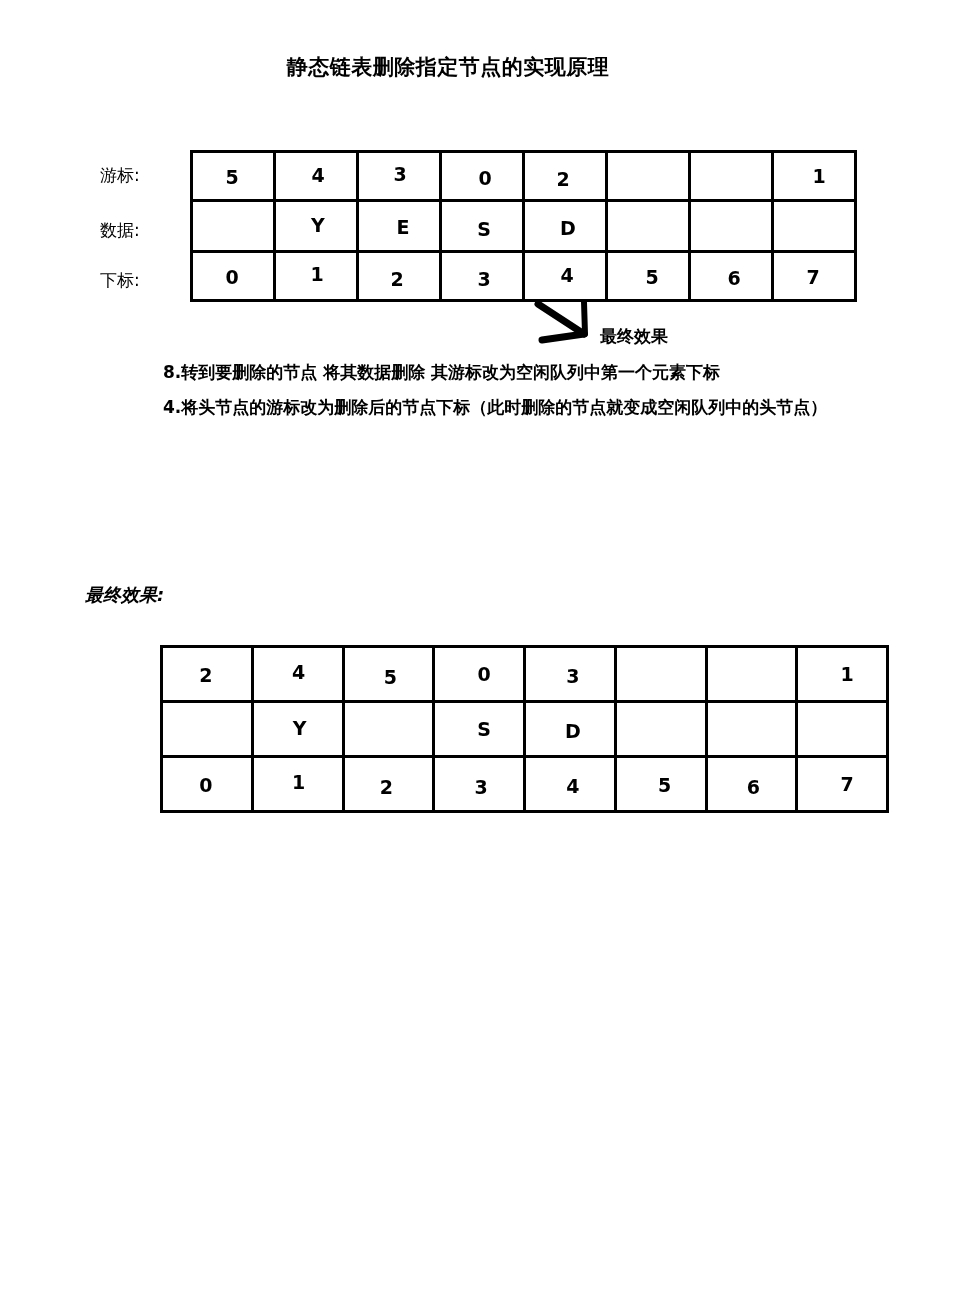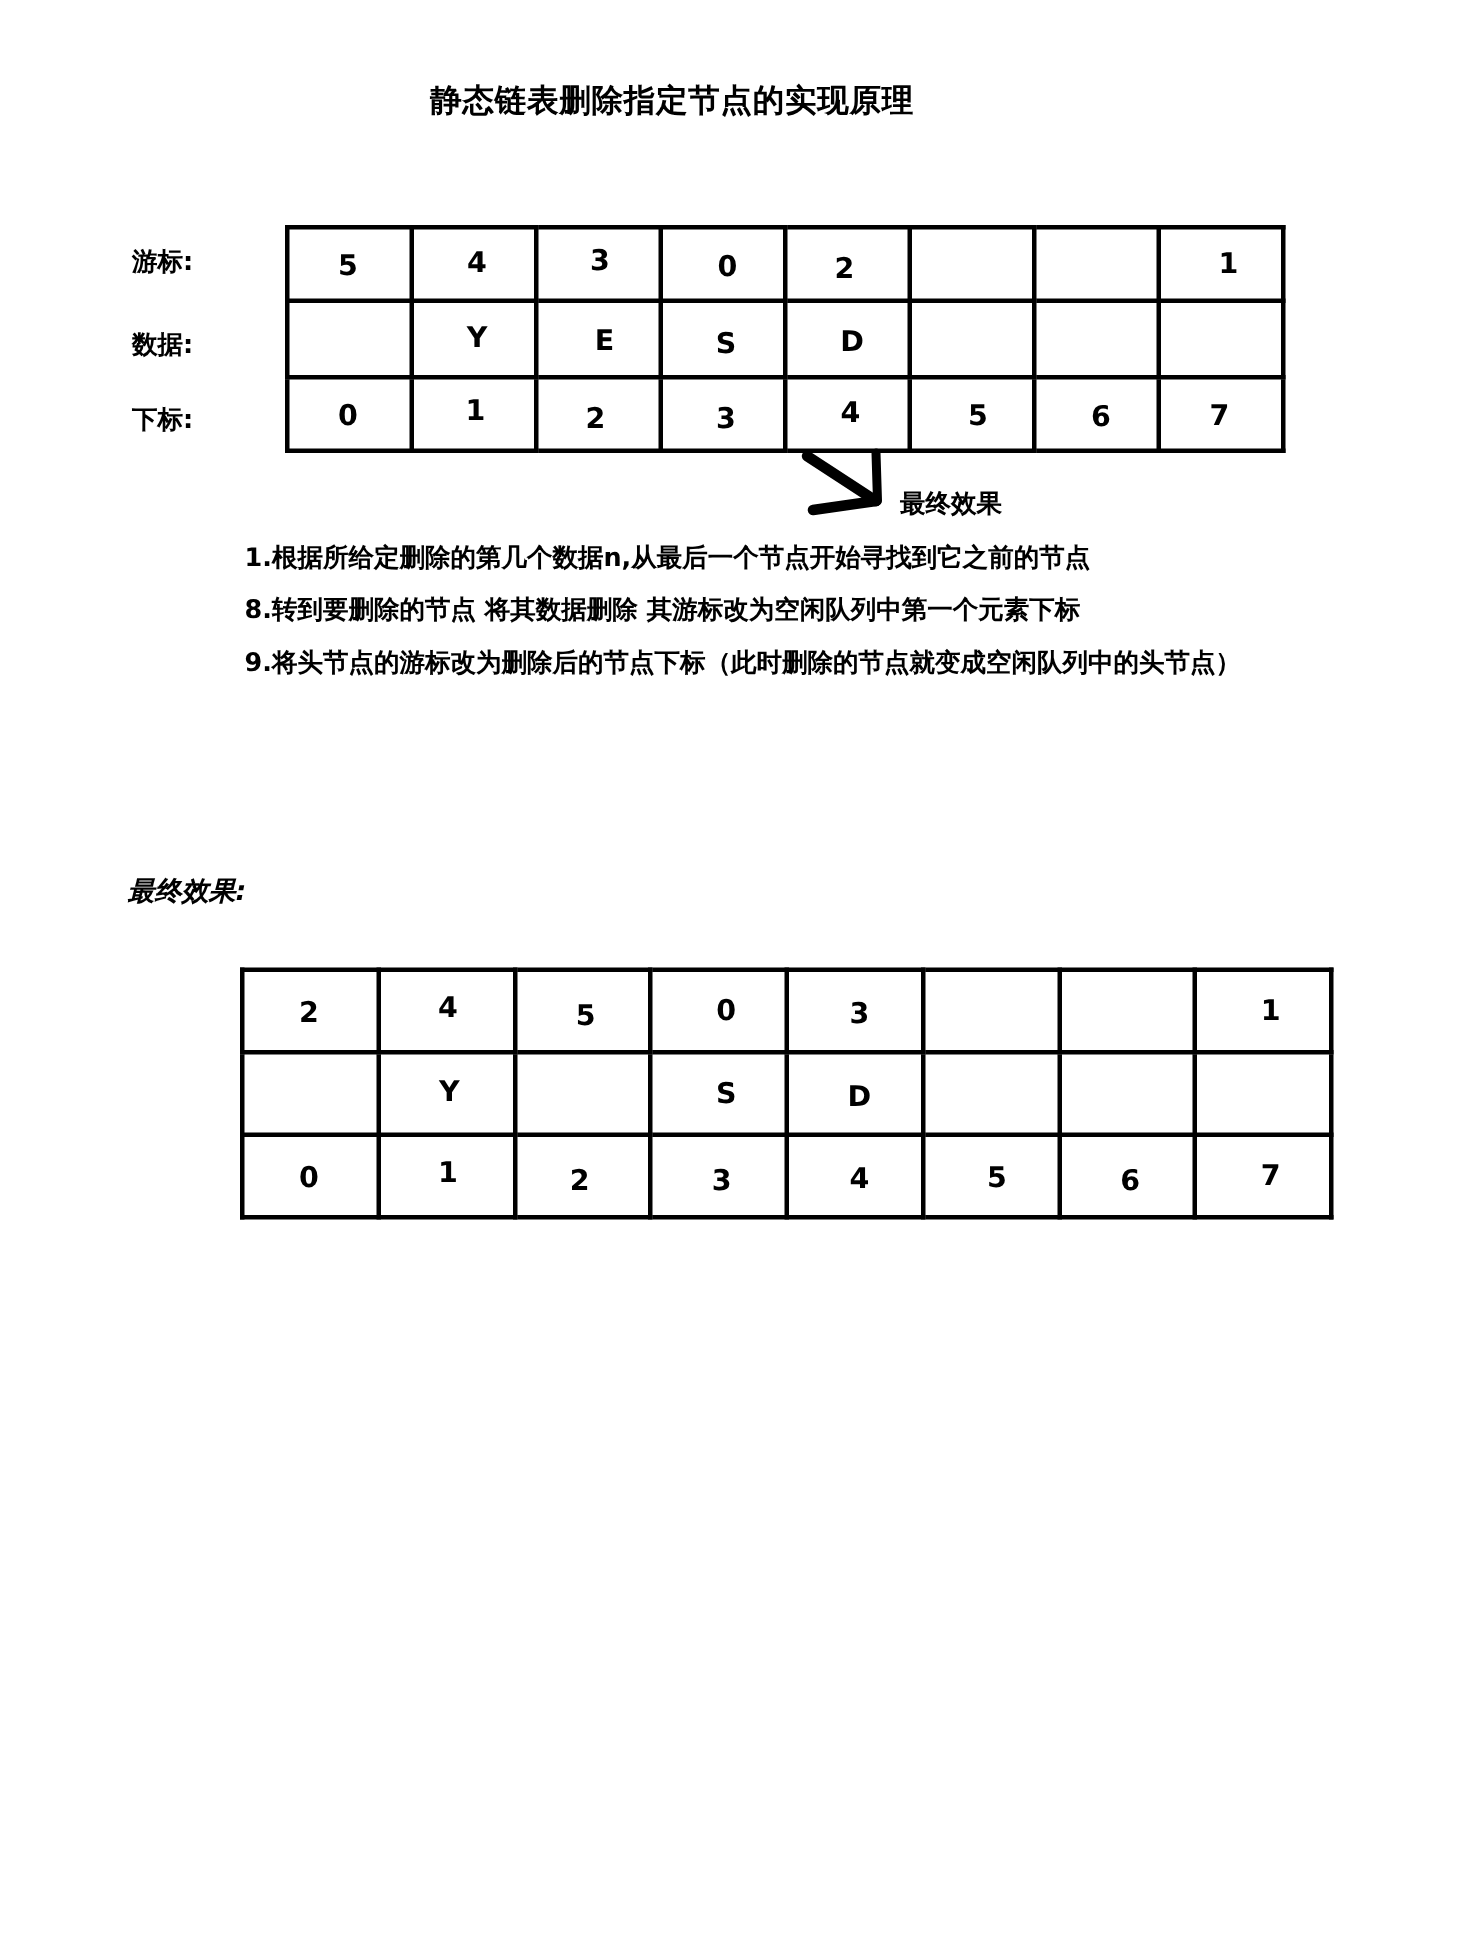--- a/index.html
+++ b/index.html
@@ -26,23 +26,24 @@
     font-size: 21px;
     font-weight: bold;
     letter-spacing: 0.5px;
     line-height: 1;
   }
 
   
   .row-label {
     position: absolute;
     font-size: 17px;
-    font-weight: bold;
+    font-weight: normal;
     white-space: nowrap;
     line-height: 1;
+    margin-left: 12px;
   }
   #label-cursor  { left: 88px;  top: 167px; }
   #label-data    { left: 88px;  top: 222px; }
   #label-index   { left: 88px;  top: 272px; }
 
   
   .hd-table {
     position: absolute;
     border-collapse: collapse;
     table-layout: fixed;
@@ -174,23 +175,22 @@
 
 <svg id="insert-arrow" viewBox="0 0 80 52">
   <path d="M 10 8 L 56 38" stroke="#000000" stroke-width="7" fill="none" stroke-linecap="round"></path>
   <path d="M 56 38 L 14 44" stroke="#000000" stroke-width="7" fill="none" stroke-linecap="round"></path>
   <path d="M 57 38 L 56 6" stroke="#000000" stroke-width="6" fill="none" stroke-linecap="round"></path>
 </svg>
 
 <div id="insert-callout">最终效果</div>
 
 <div id="steps-block">
-  <p>1.根据所给定删除的第几个数据n,从最后一个节点开始寻找到它之前的节点</p>
   <p>8.转到要删除的节点 将其数据删除 其游标改为空闲队列中第一个元素下标</p>
-  <p>9.将头节点的游标改为删除后的节点下标（此时删除的节点就变成空闲队列中的头节点）</p>
+  <p>4.将头节点的游标改为删除后的节点下标（此时删除的节点就变成空闲队列中的头节点）</p>
 </div>
 
 <div id="final-heading">最终效果:</div>
 
 <table class="hd-table" id="table-final">
   <tbody>
       <tr class="r-cursor">
     <td><span class="j1">2</span></td>
     <td><span class="j5">4</span></td>
     <td><span class="j7">5</span></td>

